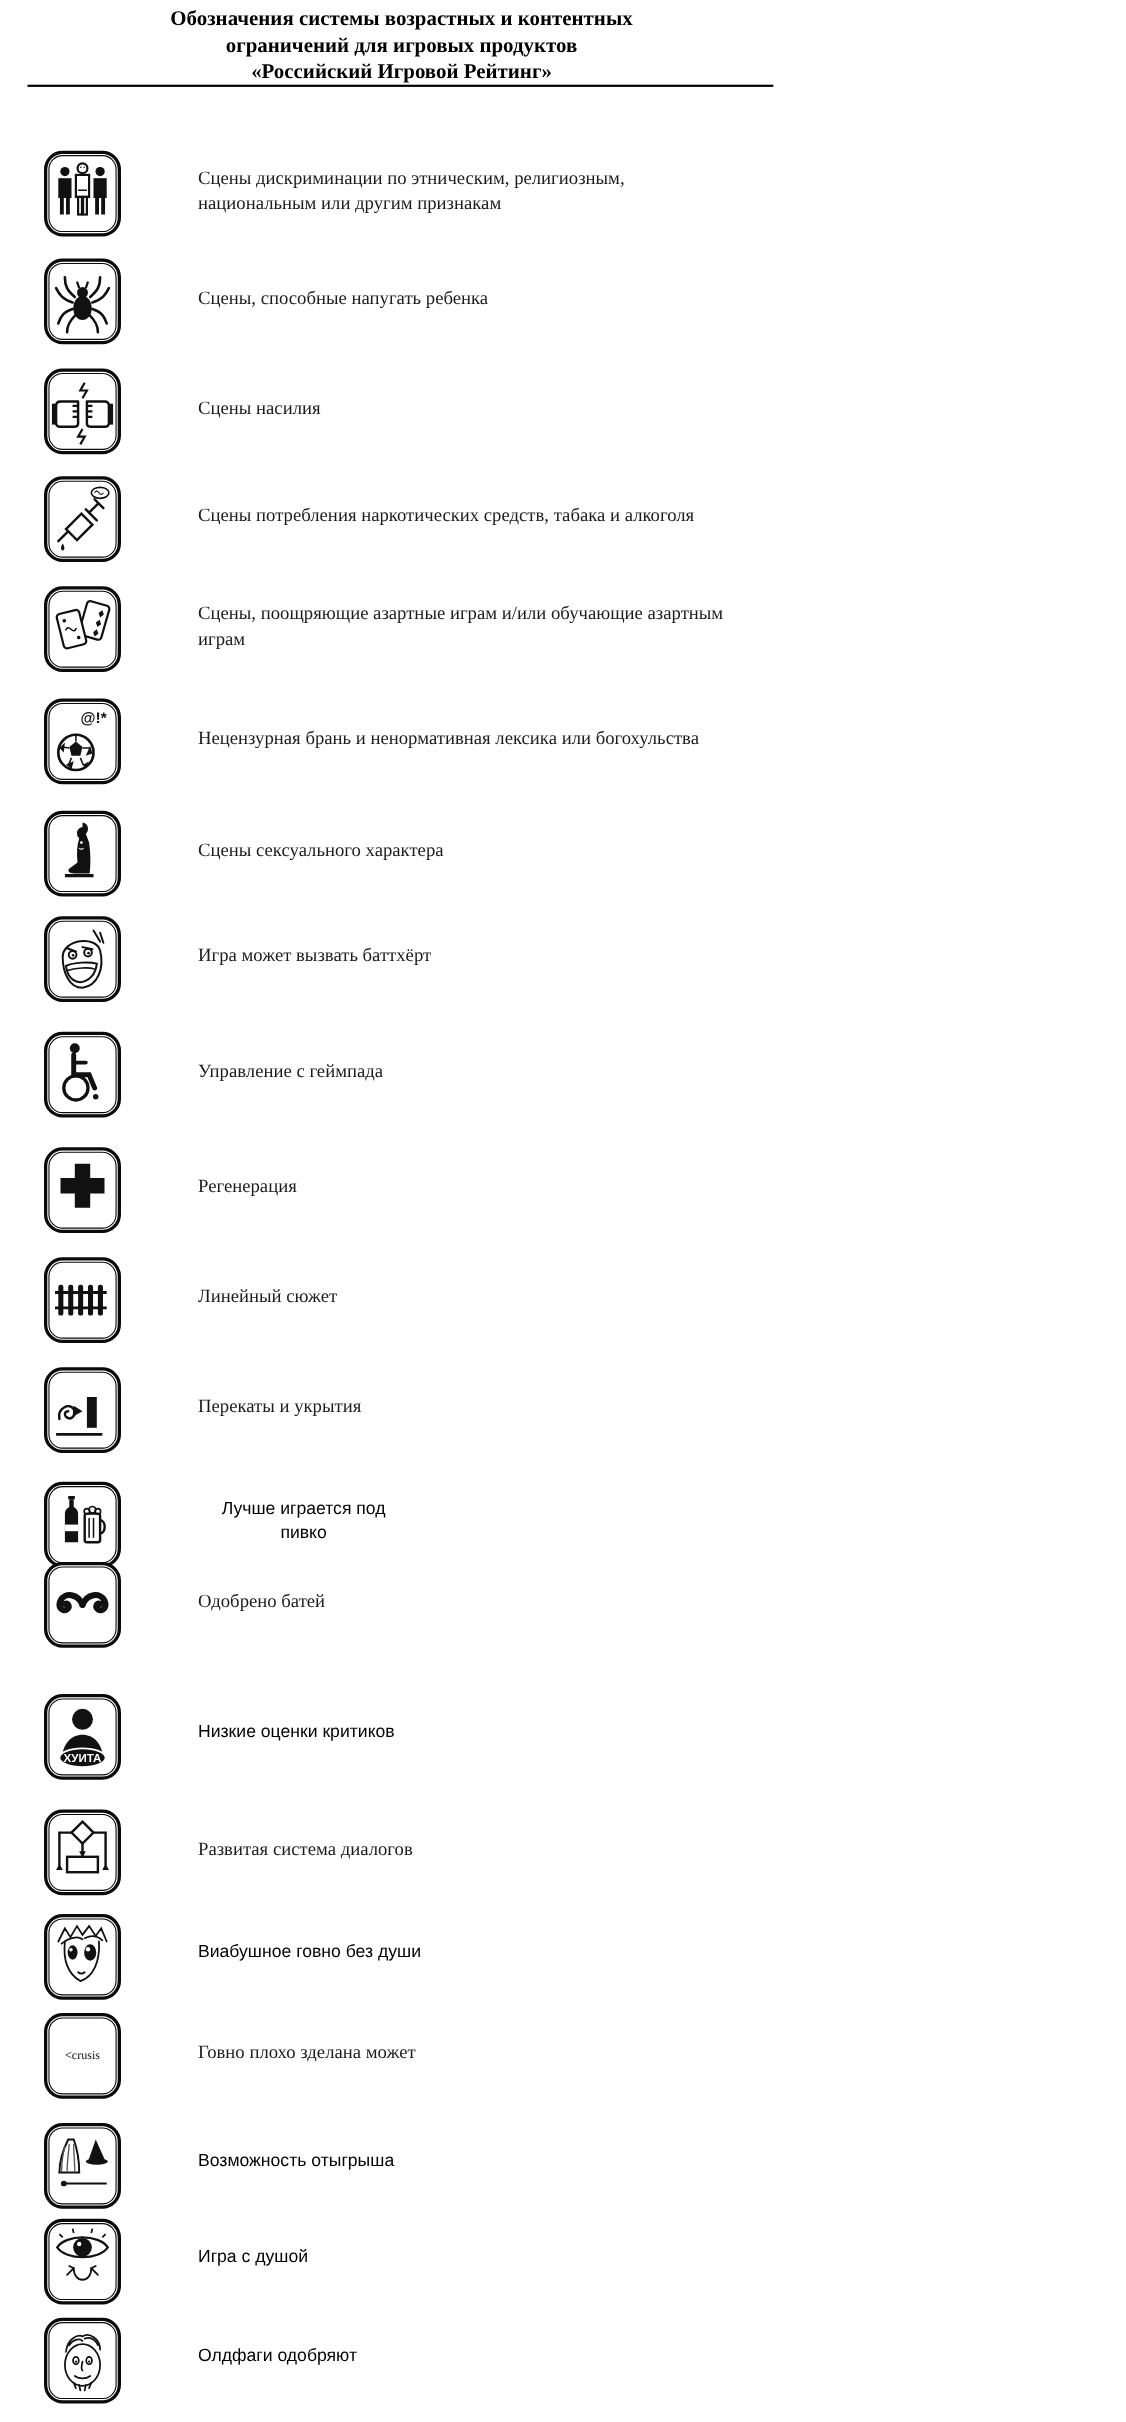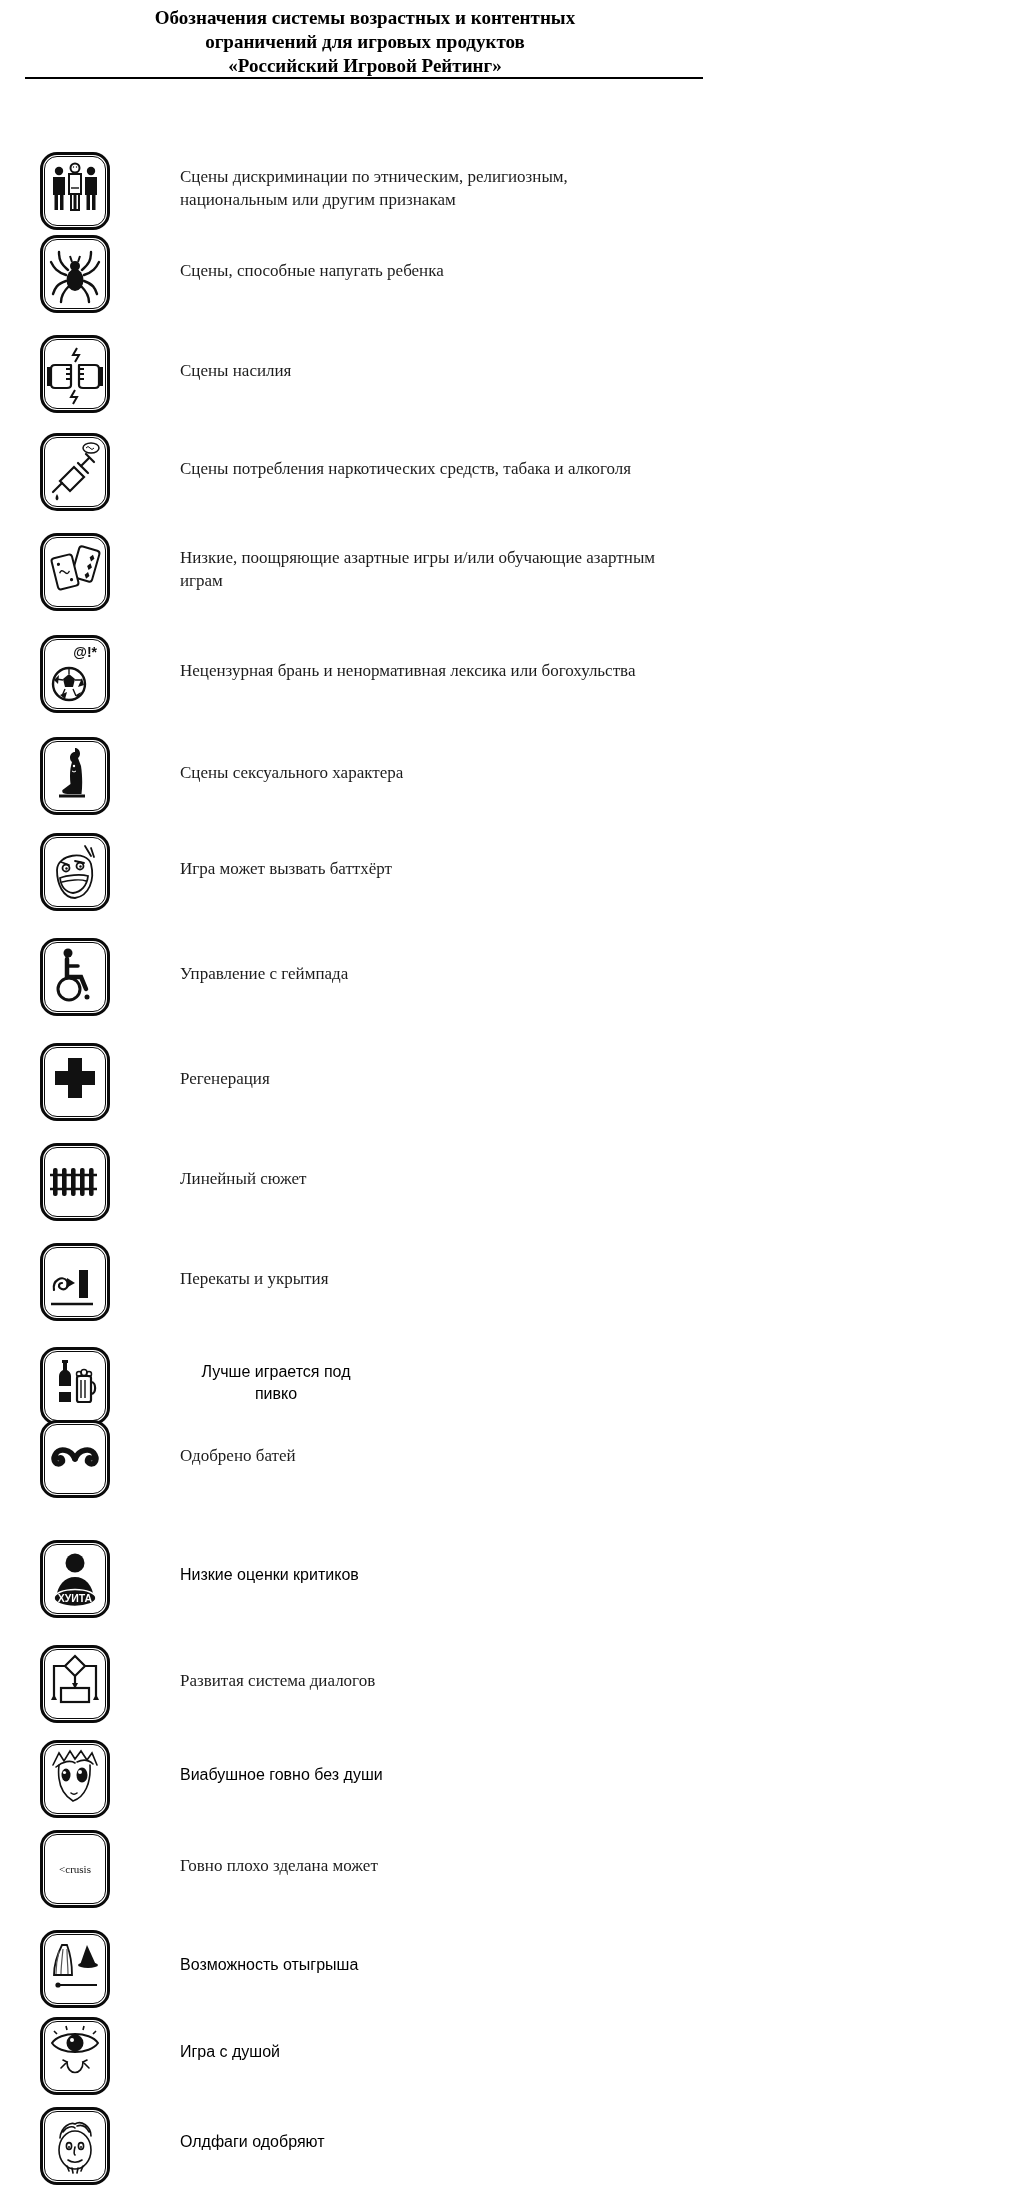--- a/index.html
+++ b/index.html
@@ -25,21 +25,21 @@
 </head>
 <body>
 
 <div class="page">
 
   <div class="title">Обозначения системы возрастных и контентных
 ограничений для игровых продуктов
 «Российский Игровой Рейтинг»</div>
   <div class="rule"></div>
 
-  <div class="row" style="top:152px">
+  <div class="row" style="top:137px">
     <div class="frame">
         <div class="art">
       <svg viewBox="0 0 56 64">
         <g fill="#111">
               <circle cx="12" cy="12" r="4.2"></circle>
               <rect x="6" y="18" width="12" height="18"></rect>
               <rect x="7.5" y="36" width="3.5" height="15"></rect>
               <rect x="13" y="36" width="3.5" height="15"></rect>
         <circle cx="44" cy="12" r="4.2"></circle>
               <rect x="38" y="18" width="12" height="18"></rect>
@@ -139,21 +139,21 @@
           <g transform="rotate(-14 18 34)">
             <rect x="8" y="16" width="21" height="32" rx="3" fill="#fff"></rect>
             <circle cx="14" cy="23" r="1.6" fill="#111" stroke="none"></circle>
             <circle cx="23" cy="41" r="1.6" fill="#111" stroke="none"></circle>
             <path d="M13,32 q2.5,-4 5,0 q2.5,4 5,0" stroke-width="1.4"></path>
           </g>
         </g>
       </svg>
     </div>
       </div>
-    <div class="label two">Низкие, поощряющие азартные игры и/или обучающие азартным
+    <div class="label two">Сцены, поощряющие азартные играм и/или обучающие азартным
 играм</div>
   </div>
 
   <div class="row" style="top:635px">
     <div class="frame">
         <div class="art">
       <svg viewBox="0 0 56 64">
         <circle cx="22" cy="42" r="16" fill="none" stroke="#111" stroke-width="2.4"></circle>
         <polygon points="22,32 16,37 18,45 26,45 28,37" fill="#111"></polygon>
         <polygon points="7,38 12,33 11,42" fill="#111"></polygon>

